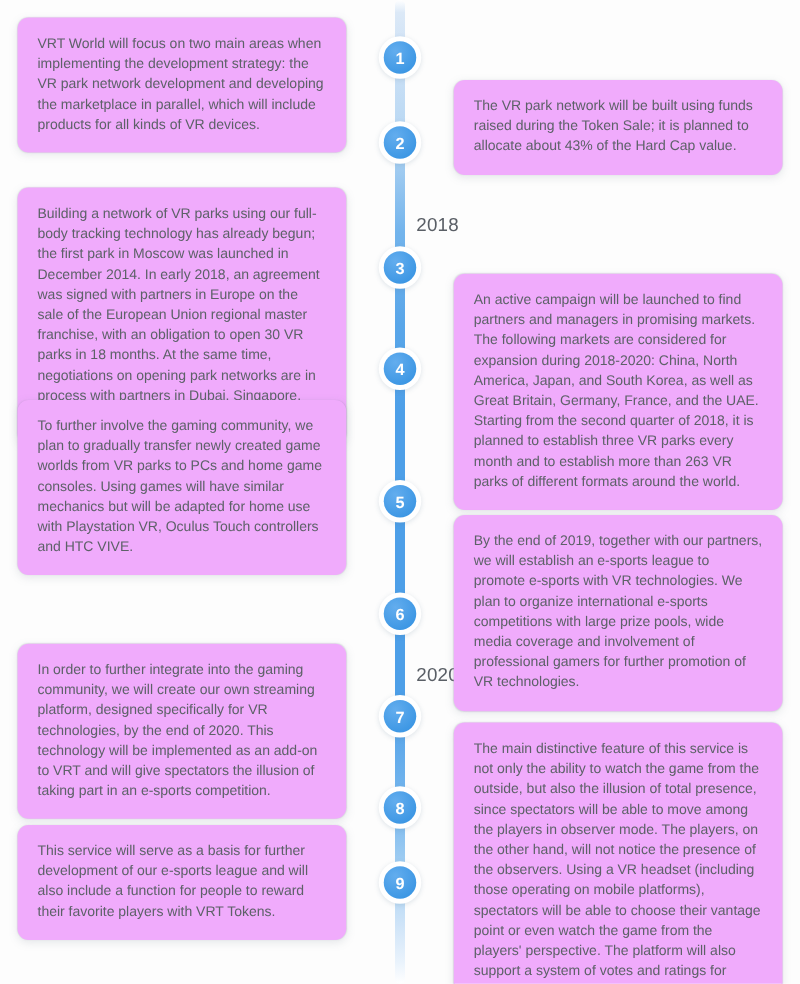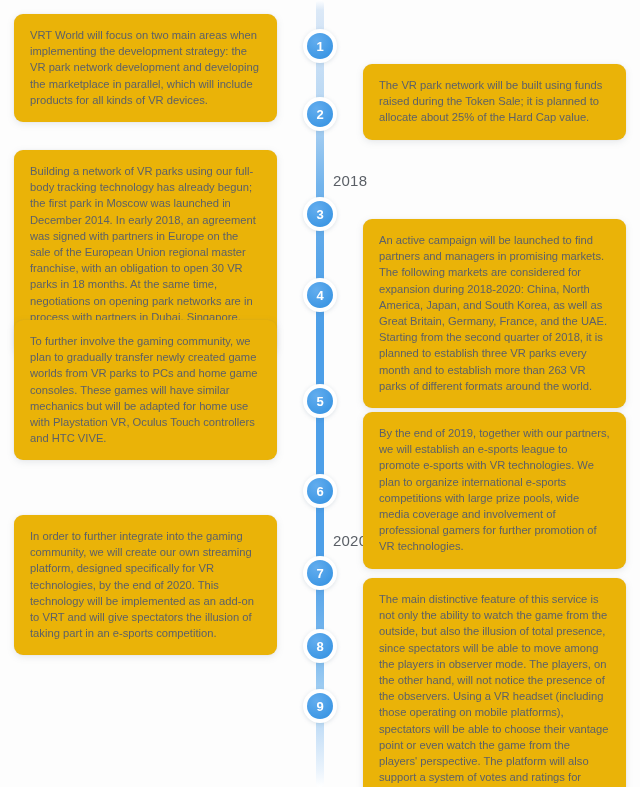--- a/index.html
+++ b/index.html
@@ -84,21 +84,21 @@
     display: flex;
     align-items: center;
     justify-content: center;
     line-height: 1;
     letter-spacing: 0;
   }
 
   
   .card {
     position: absolute;
-    background: #eab308;
+    background: #f0abfc;
     border-radius: 9px;
     box-shadow: 0 2px 7px rgba(120,130,145,0.17), 0 0 1px rgba(120,130,145,0.20);
     padding: 13px 16px 14px 16px;
     box-sizing: border-box;
     font-size: 11.2px;
     line-height: 16.2px;
     color: #5d6168;
   }
   .card.left  { left: 14px;  width: 263px; }
   .card.right { left: 363px; width: 263px; }
@@ -142,41 +142,44 @@
   </div>
   <div class="marker" style="top:706px">
     <span class="marker-inner">9</span>
   </div>
 
   <div class="card left" style="top:14px">
     <p>VRT World will focus on two main areas when implementing the development strategy: the VR park network development and developing the marketplace in parallel, which will include products for all kinds of VR devices.</p>
   </div>
 
   <div class="card right" style="top:64px">
-    <p>The VR park network will be built using funds raised during the Token Sale; it is planned to allocate about 25% of the Hard Cap value.</p>
+    <p>The VR park network will be built using funds raised during the Token Sale; it is planned to allocate about 43% of the Hard Cap value.</p>
   </div>
 
   <div class="card left" style="top:150px">
     <p>Building a network of VR parks using our full-body tracking technology has already begun; the first park in Moscow was launched in December 2014. In early 2018, an agreement was signed with partners in Europe on the sale of the European Union regional master franchise, with an obligation to open 30 VR parks in 18 months. At the same time, negotiations on opening park networks are in process with partners in Dubai, Singapore,  South Korea, China and Great Britain.</p>
   </div>
 
   <div class="card right" style="top:219px">
     <p>An active campaign will be launched to find partners and managers in promising markets. The following markets are considered for expansion during 2018-2020: China, North America, Japan, and South Korea, as well as Great Britain, Germany, France, and the UAE. Starting from the second quarter of 2018, it is planned to establish three VR parks every month and to establish more than 263 VR parks of different formats around the world.</p>
   </div>
 
   <div class="card left" style="top:320px">
-    <p>To further involve the gaming community, we plan to gradually transfer newly created game worlds from VR parks to PCs and home game consoles. These games will have similar mechanics but will be adapted for home use with Playstation VR, Oculus Touch controllers and HTC VIVE.</p>
+    <p>To further involve the gaming community, we plan to gradually transfer newly created game worlds from VR parks to PCs and home game consoles. Using games will have similar mechanics but will be adapted for home use with Playstation VR, Oculus Touch controllers and HTC VIVE.</p>
   </div>
 
   <div class="card right" style="top:412px">
     <p>By the end of 2019, together with our partners, we will establish an e-sports league to promote e-sports with VR technologies. We plan to organize international e-sports competitions with large prize pools, wide media coverage and involvement of professional gamers for further promotion of VR technologies.</p>
   </div>
 
   <div class="card left" style="top:515px">
     <p>In order to further integrate into the gaming community, we will create our own streaming platform, designed specifically for VR technologies, by the end of 2020. This technology will be implemented as an add-on to VRT and will give spectators the illusion of taking part in an e-sports competition.</p>
   </div>
 
   <div class="card right" style="top:578px">
     <p>The main distinctive feature of this service is not only the ability to watch the game from the outside, but also the illusion of total presence, since spectators will be able to move among the players in observer mode. The players, on the other hand, will not notice the presence of the observers. Using a VR headset (including those operating on mobile platforms), spectators will be able to choose their vantage point or even watch the game from the players' perspective. The platform will also support a system of votes and ratings for popular streamers.</p>
   </div>
 
+  <div class="card left" style="top:660px">
+    <p>This service will serve as a basis for further development of our e-sports league and will also include a function for people to reward their favorite players with VRT Tokens.</p>
+  </div>
 
 </div>
 
 </body></html>

